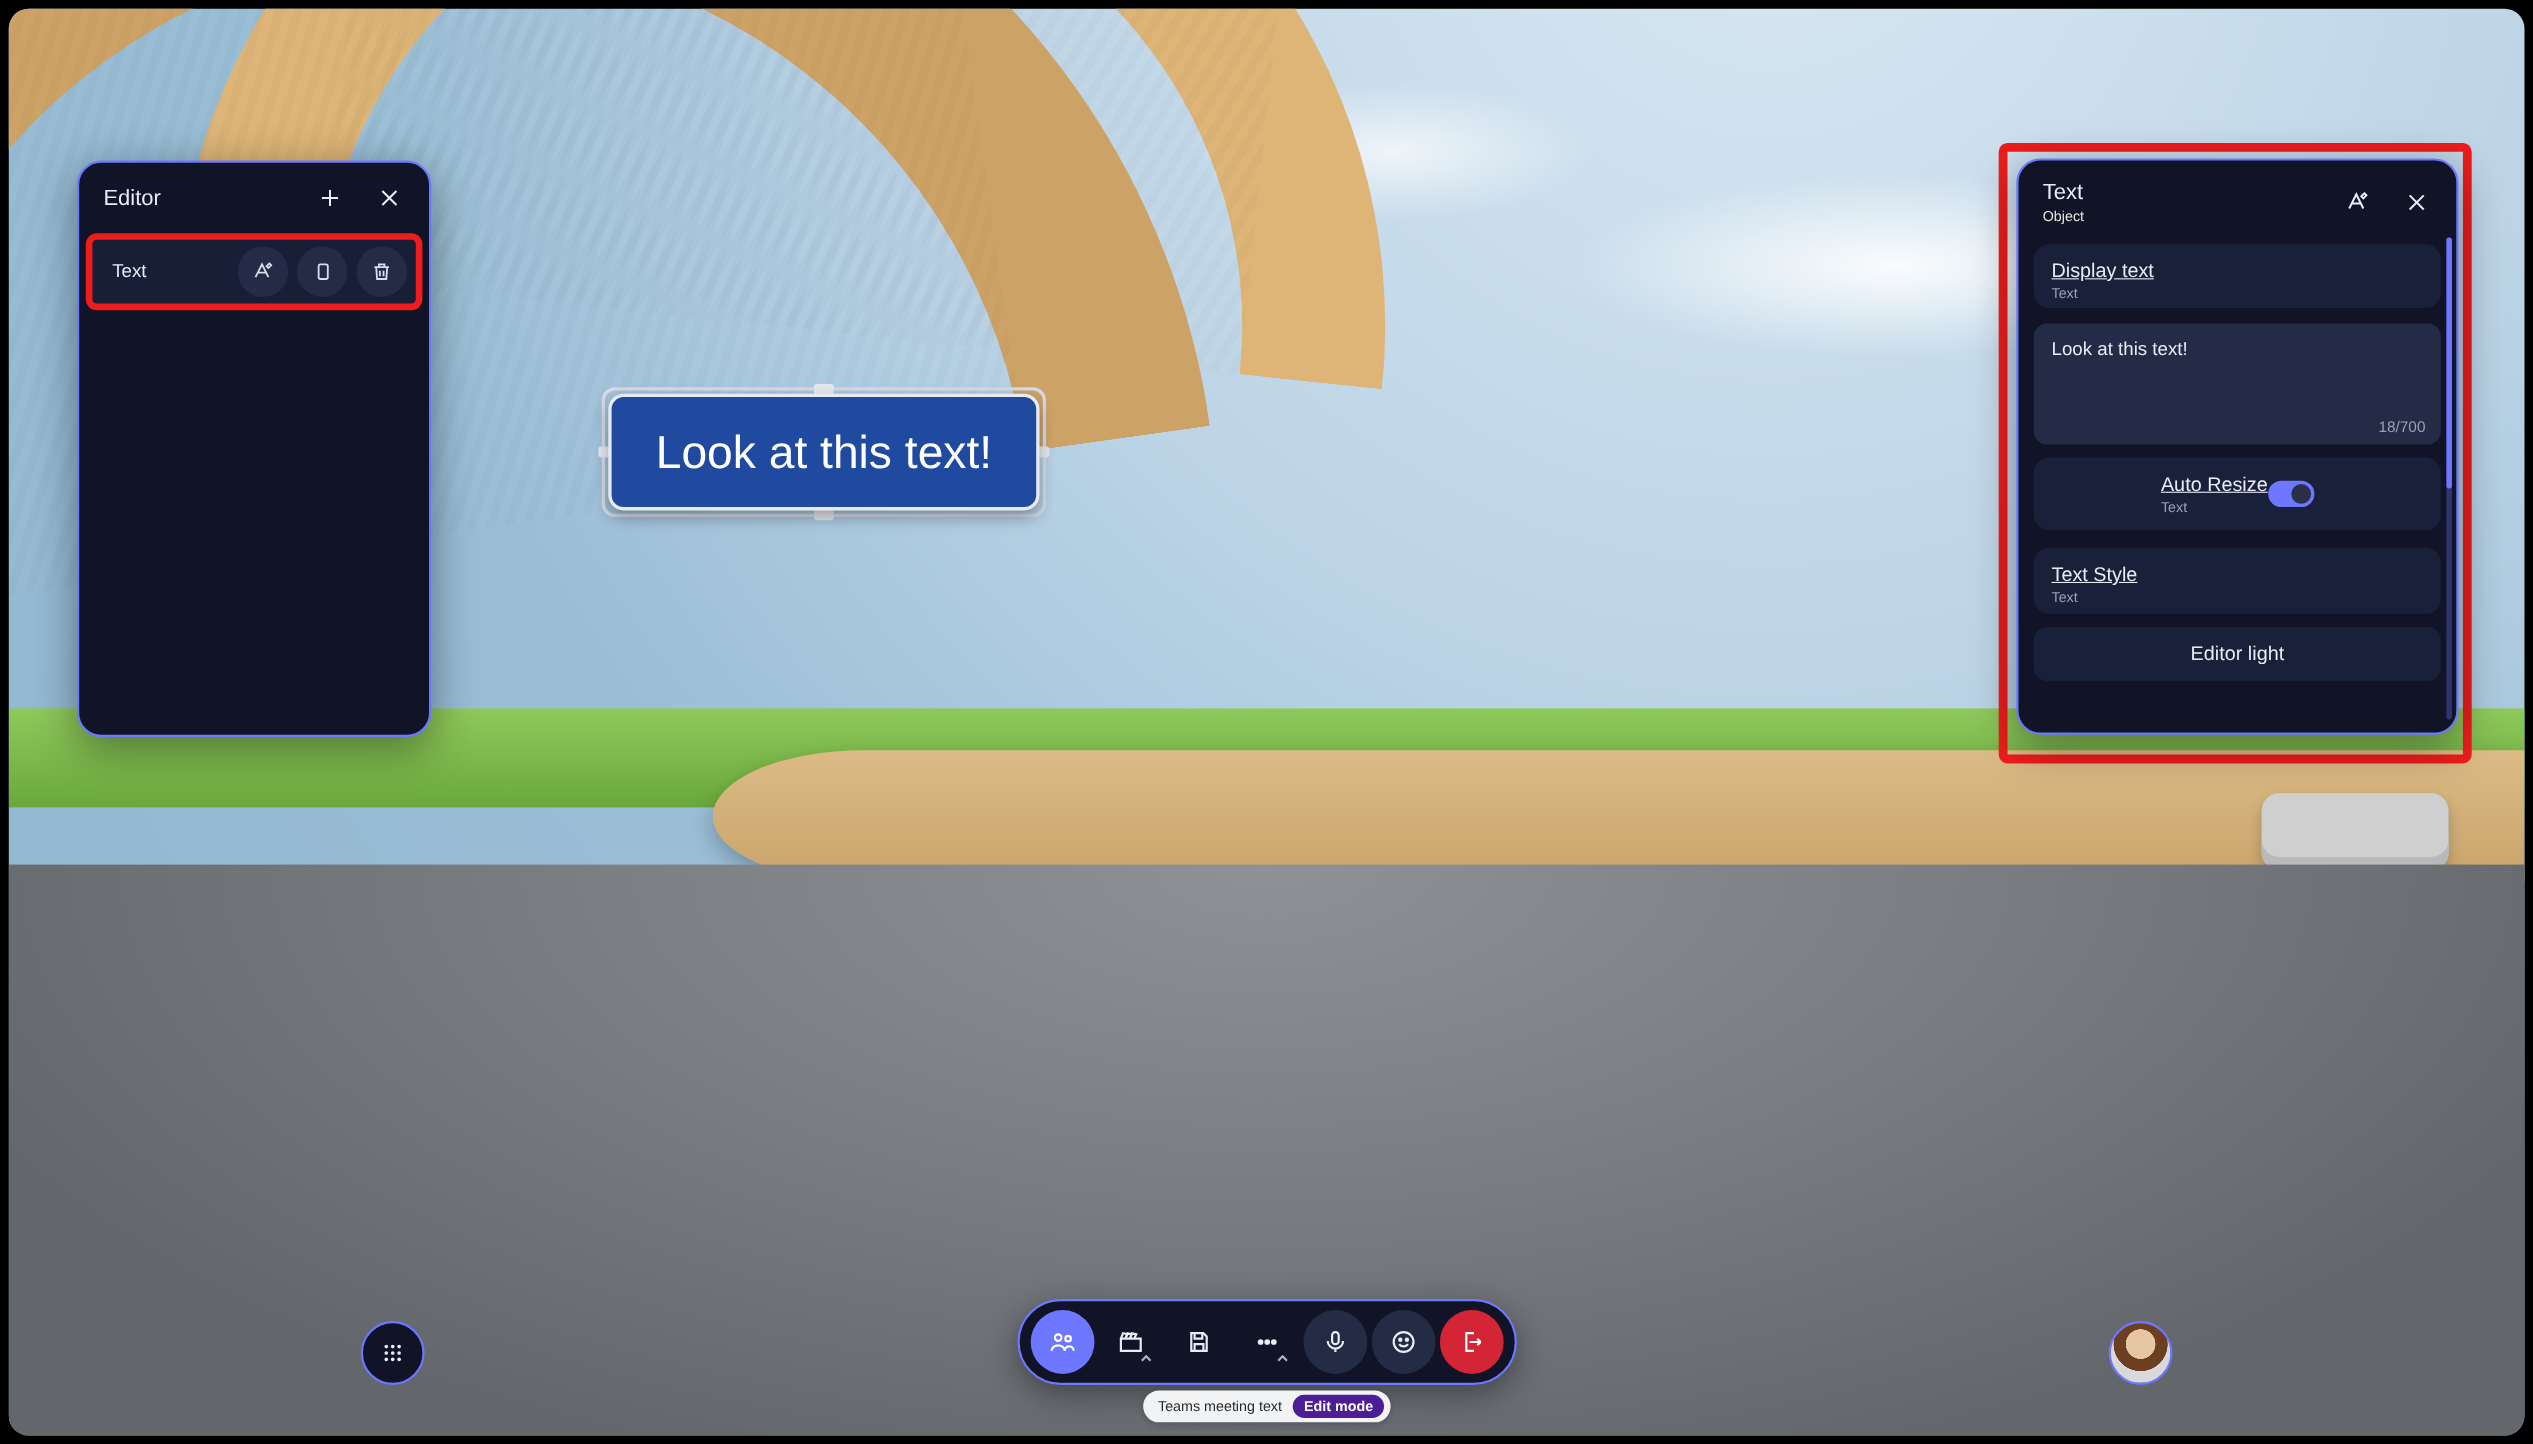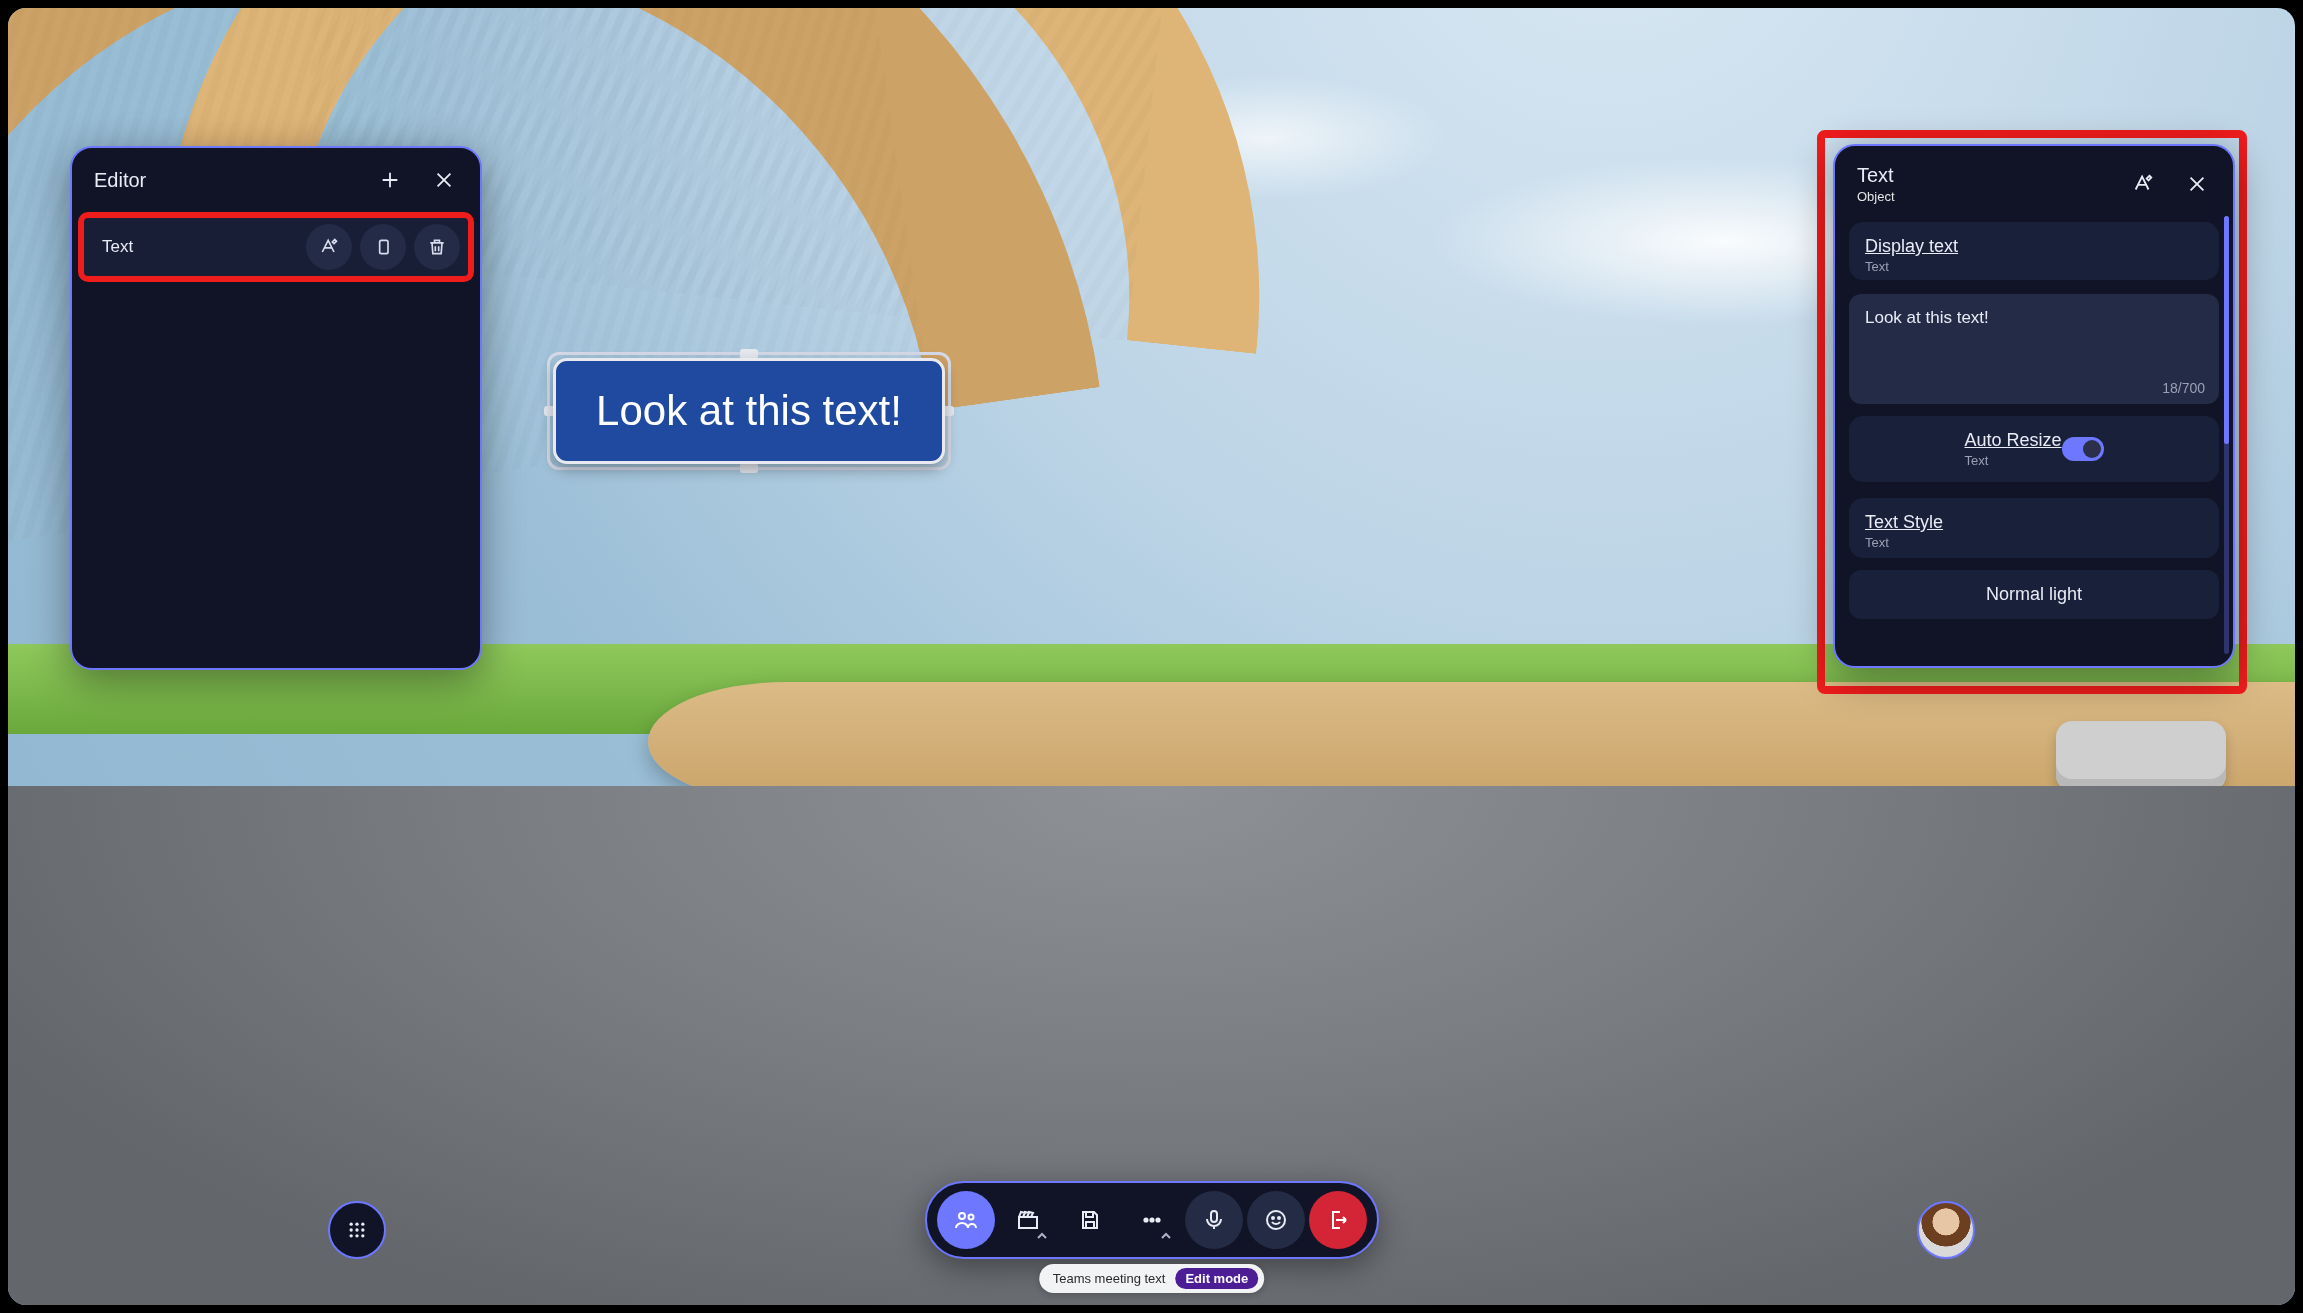--- a/index.html
+++ b/index.html
@@ -109,21 +109,21 @@
   .hdr-icons { display:flex; gap:26px; align-items:center;}
   .icon-btn  { width:28px; height:28px; display:flex; align-items:center; justify-content:center; cursor:pointer; }
   .icon-btn svg { width:22px; height:22px; stroke:#e9ebf5; fill:none; stroke-width:2; }
 
   .section { background:#19203a; border-radius:14px; margin:8px 14px; padding:14px 16px; }
   .section-thin { background:#19203a; border-radius:12px; margin:4px 14px; padding:14px 16px; text-align:center; font-size:18px; }
   .sec-title { font-size:18px; font-weight:500;text-decoration:underline; }
   .sec-sub   { font-size:13px; color:#9aa0b4; margin-top:2px; }
 
   
-  .editor { left:62px; top:138px; width:412px; height:524px; }
+  .editor { left:62px; top:138px; width:322px; height:524px; }
   .search-box {
     margin:8px 14px;
     background:#1d2540;
     border-radius:12px;
     padding:14px 16px;
     color:#c6cbe0;
     font-size:18px;
   }
   .obj-row {
     margin:8px 6px;
@@ -340,21 +340,21 @@
       </div>
       <div class="toggle"></div>
     </div>
 
     <div class="section" style="padding-bottom:8px;">
       <div class="sec-title">Text Style</div>
       <div class="sec-sub">Text</div>
     </div>
     <div class="style-list">
       <div class="section-thin">
-        <span>Normal light</span>
+        <span>Editor light</span>
       </div>
     </div>
 
     <div class="props-scroll">
       <div class="thumb"></div>
     </div>
   </div>
 
   <div class="menu-btn">
     <svg viewBox="0 0 24 24">

